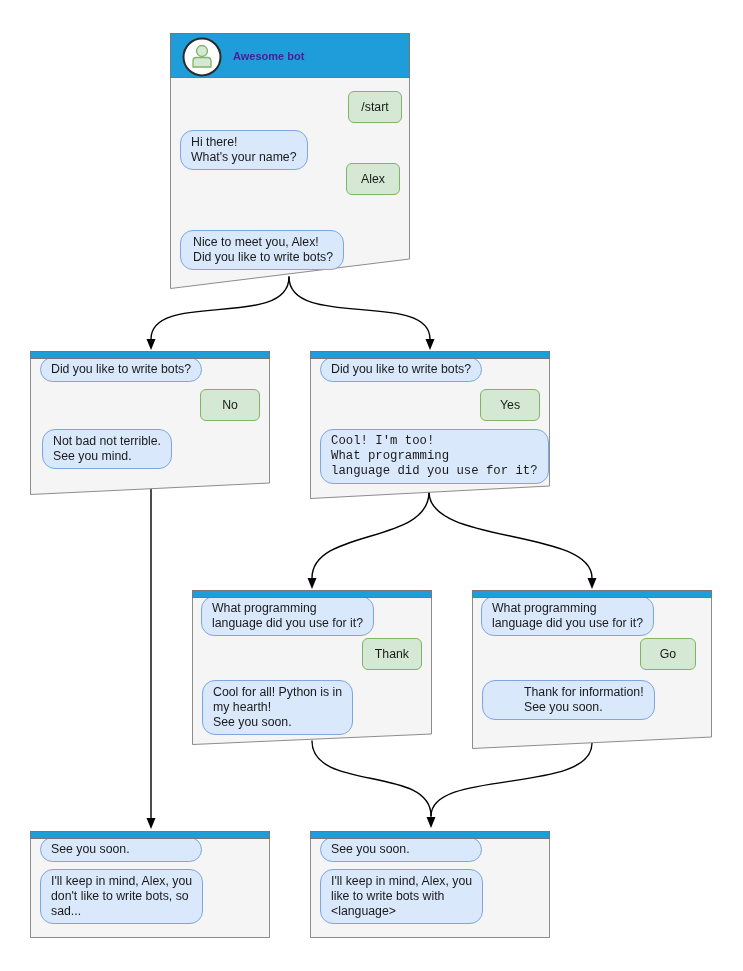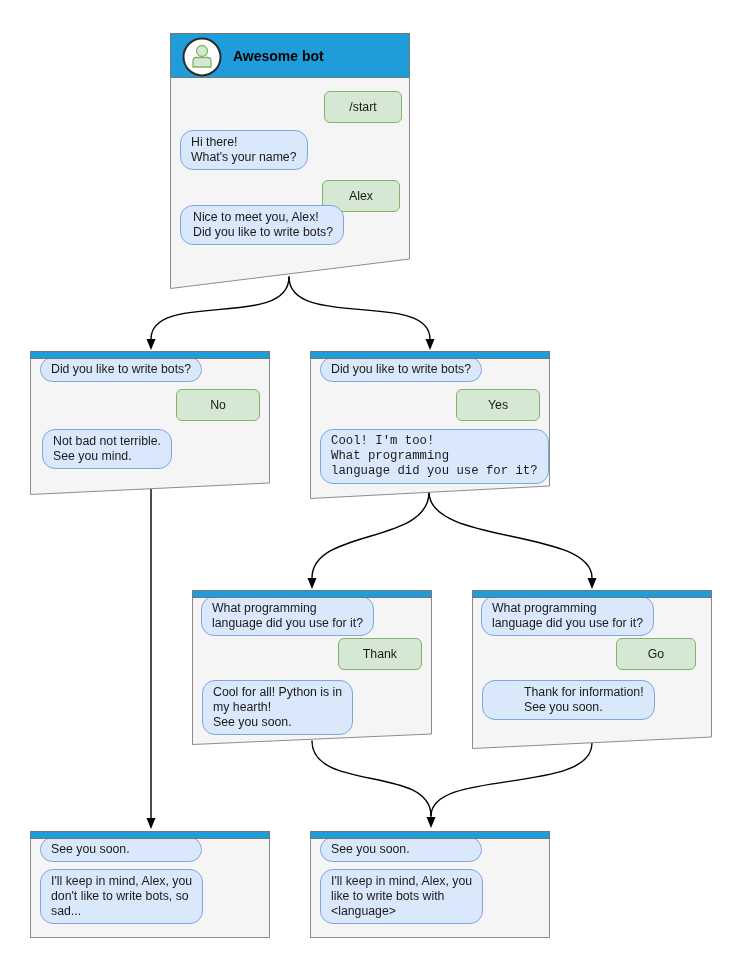--- a/index.html
+++ b/index.html
@@ -11,29 +11,29 @@
   .window{position:absolute;z-index:2;}
   .window svg.shape{position:absolute;left:0;top:0;z-index:1;}
   .bubble{
     position:absolute;z-index:2;border:1px solid;border-radius:13px;
     font-size:12.3px;line-height:15px;white-space:pre-line;padding:4px 10px;
   }
   .bot-bubble{background:#dae8fc;border-color:#7ea6e0;}
   .user-bubble{
     background:#d5e8d4;border-color:#82b366;border-radius:6px;
     display:flex;align-items:center;justify-content:center;
-    padding:6px 24px;min-width:28px;text-align:center;
+    padding:6px 12px;min-width:28px;text-align:center;
   }
   .header{
     position:absolute;left:0;top:0;width:100%;z-index:3;background:#1e9dda;
     border:1px solid #767676;box-sizing:border-box;
   }
   .header.thin{height:8px;}
   .header.tall{height:45px;display:flex;align-items:center;}
-  .title{color:#000000;font-weight:bold;font-size:14px;margin-left:62px;}
+  .title{color:#4c1d95;font-weight:bold;font-size:11px;margin-left:62px;}
   .avatar{position:absolute;left:11px;top:3px;}
 </style>
 </head>
 <body>
 
 <svg class="connectors" viewBox="0 0 743 971" xmlns="http://www.w3.org/2000/svg">
   <g fill="none" stroke="#000000" stroke-width="1.4" stroke-linecap="round">
     <path d="M 289 277 C 289 330 151 290 151 339"></path>
     <path d="M 289 277 C 289 330 430 290 430 339"></path>
     <path d="M 151 489 L 151 818"></path>
@@ -60,22 +60,22 @@
     <svg class="avatar" width="40" height="40">
       <circle cx="20" cy="20" r="18.5" fill="#ffffff" stroke="#2b2b2b" stroke-width="2"></circle>
       <circle cx="20" cy="14" r="5.5" fill="#d5e8d4" stroke="#82b366" stroke-width="1.3"></circle>
       <path d="M 11 30 L 11 24 Q 11 20.5 14.5 20.5 L 25.5 20.5 Q 29 20.5 29 24 L 29 30 Z" fill="#d5e8d4" stroke="#82b366" stroke-width="1.3"></path>
     </svg>
     <div class="title">Awesome bot</div>
   </div>
   <div class="bubble user-bubble" style="right:8px;top:58px;height:18px;">/start</div>
   <div class="bubble bot-bubble" style="left:10px;top:97px;">Hi there!
 What's your name?</div>
-  <div class="bubble user-bubble" style="right:10px;top:147px;height:18px;margin-left:39px;">Alex</div>
-  <div class="bubble bot-bubble" style="left:10px;top:172px;padding-left:12px;">Nice to meet you, Alex!
+  <div class="bubble user-bubble" style="right:10px;top:130px;height:18px;margin-left:39px;">Alex</div>
+  <div class="bubble bot-bubble" style="left:10px;top:197px;padding-left:12px;">Nice to meet you, Alex!
 Did you like to write bots?</div>
 </div>
 
 <div class="window" style="left:30px;top:351px;width:240px;height:144px;">
   <svg class="shape" width="240" height="144">
     <polygon points="0.5,0.5 239.5,0.5 239.5,132 0.5,143.5" fill="#f5f5f5" stroke="#8c8c8c" stroke-width="1"></polygon>
   </svg>
   <div class="header thin"></div>
   <div class="bubble bot-bubble" style="left:10px;top:6px;">Did you like to write bots?</div>
   <div class="bubble user-bubble" style="right:10px;top:38px;height:18px;min-width:34px;">No</div>

